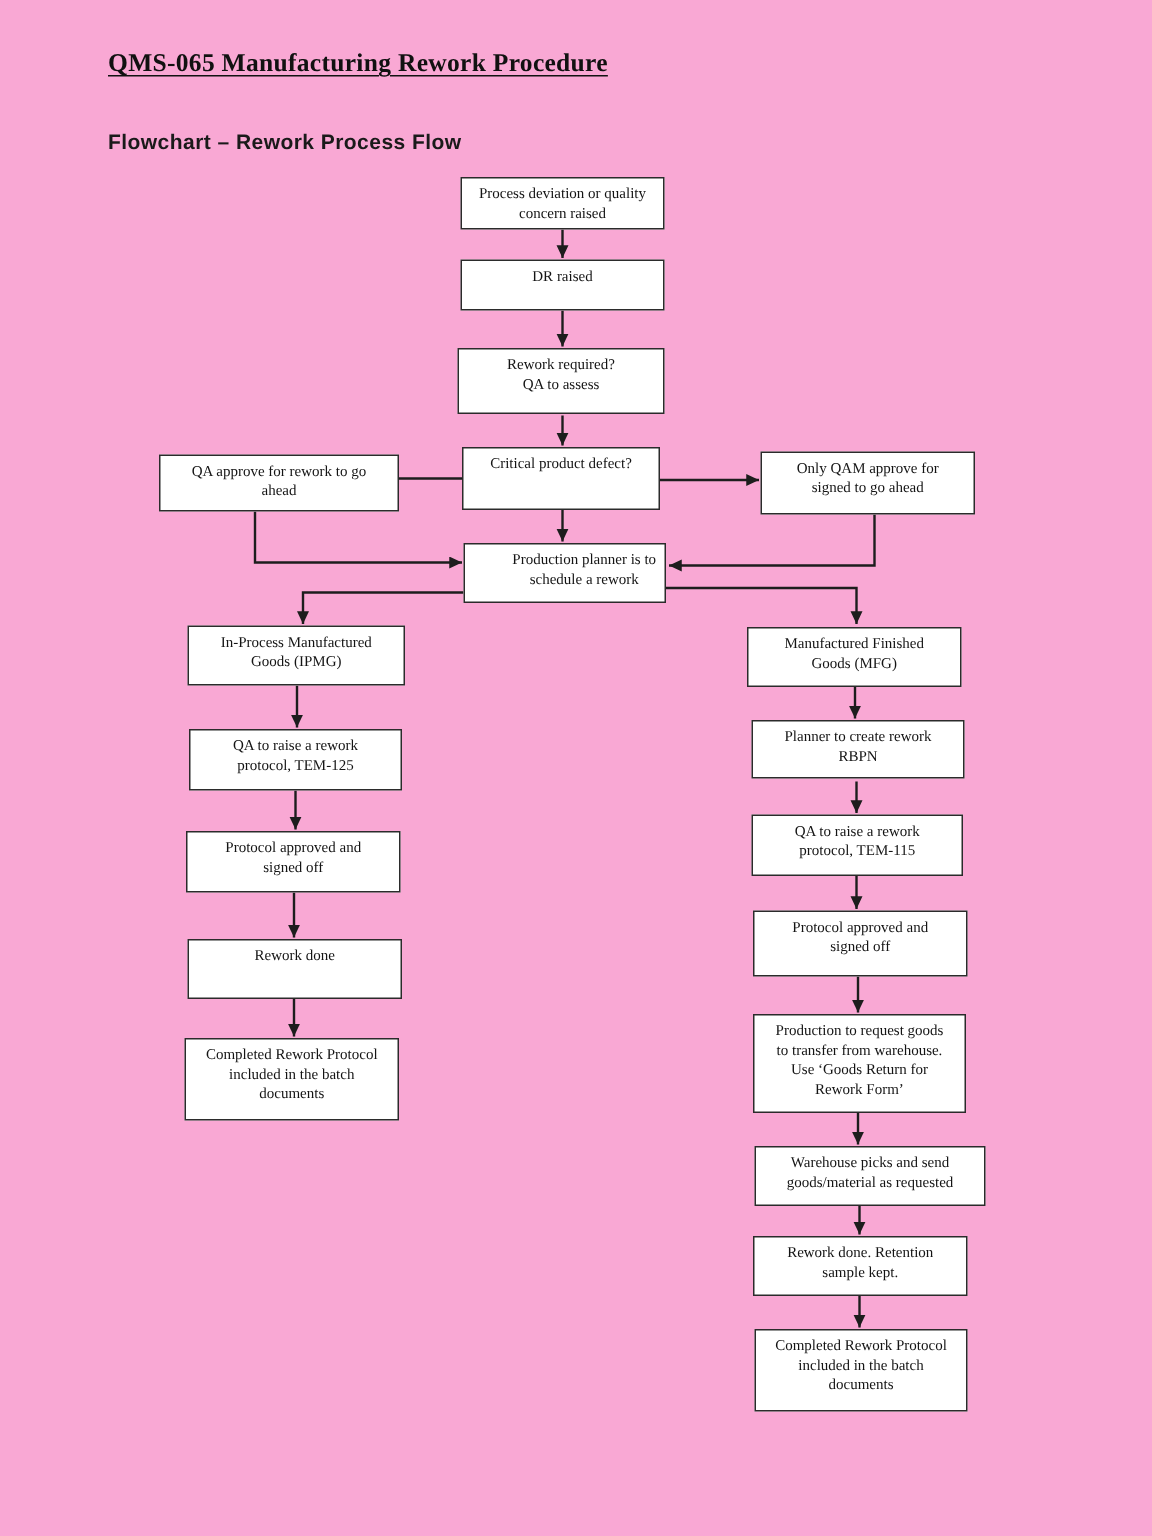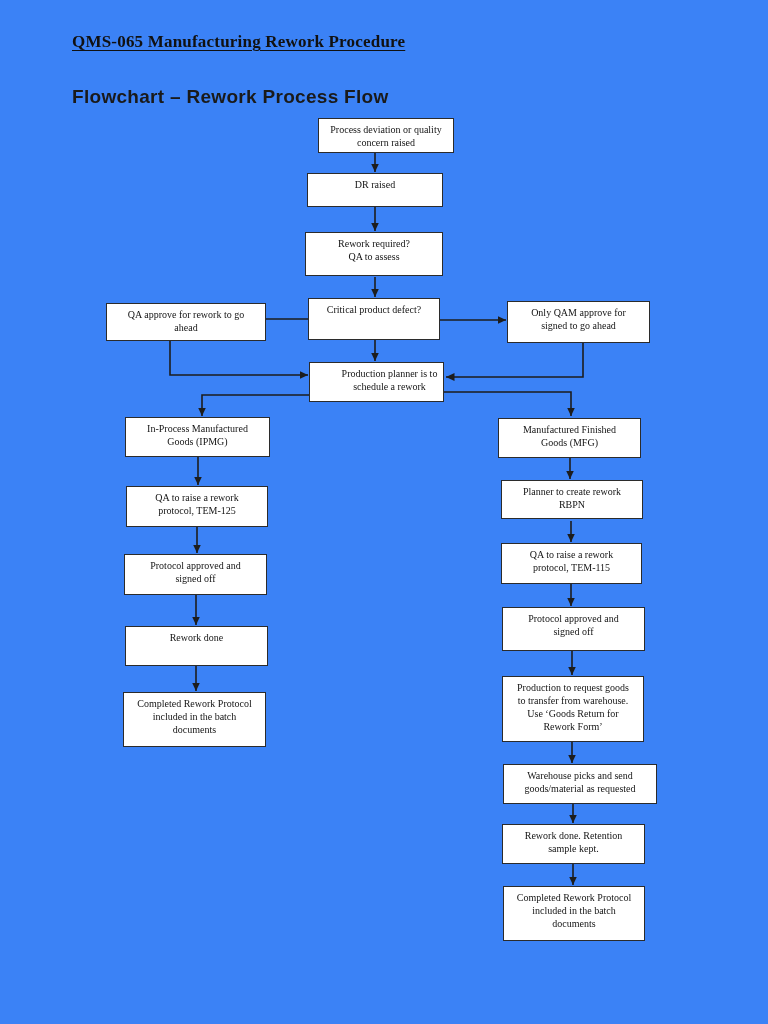--- a/index.html
+++ b/index.html
@@ -1,20 +1,20 @@
 <!DOCTYPE html>
 <html><head>
 <meta charset="utf-8">
 <style>
   html, body { margin: 0; padding: 0; background: #ffffff; }
   .page {
     position: relative;
     width: 768px;
     height: 1024px;
-    background: #3b82f6;
+    background: #f9a8d4;
     overflow: hidden;
     font-family: "Liberation Serif", serif;
   }
   .doc-title {
     position: absolute;
     left: 72px;
     top: 32px;
     margin: 0;
     font-family: "Liberation Serif", serif;
     font-size: 17px;
@@ -24,21 +24,21 @@
     text-underline-offset: 3px;
     letter-spacing: 0.2px;
     white-space: nowrap;
   }
   .section-heading {
     position: absolute;
     left: 72px;
     top: 86px;
     margin: 0;
     font-family: "Liberation Sans", sans-serif;
-    font-size: 19px;
+    font-size: 14px;
     font-weight: bold;
     color: #1a1a1a;
     letter-spacing: 0.3px;
     white-space: nowrap;
   }
   .flow-node {
     position: absolute;
     box-sizing: border-box;
     background: #ffffff;
     border: 1.6px solid #2b2b2b;
@@ -94,21 +94,21 @@
     <path d="M196 666 V691" marker-end="url(#arrow)"></path>
     <path d="M570 458 V479" marker-end="url(#arrow)"></path>
     <path d="M571 521 V542" marker-end="url(#arrow)"></path>
     <path d="M571 584 V606" marker-end="url(#arrow)"></path>
     <path d="M572 651 V675" marker-end="url(#arrow)"></path>
     <path d="M572 742 V763" marker-end="url(#arrow)"></path>
     <path d="M573 804 V823" marker-end="url(#arrow)"></path>
     <path d="M573 864 V885" marker-end="url(#arrow)"></path>
   </svg>
 
-  <div class="flow-node" style="left:307px; top:118px; width:136px; height:35px;margin-left:11px;">Process deviation or quality
+  <div class="flow-node" style="left:307px; top:118px; width:136px; height:35px;">Process deviation or quality
 concern raised</div>
   <div class="flow-node" style="left:307px; top:173px; width:136px; height:34px;">DR raised</div>
   <div class="flow-node" style="left:305px; top:232px; width:138px; height:44px;">Rework required?
 QA to assess</div>
 
   <div class="flow-node" style="left:106px; top:303px; width:160px; height:38px;">QA approve for rework to go
 ahead</div>
   <div class="flow-node" style="left:308px; top:298px; width:132px; height:42px;">Critical product defect?</div>
   <div class="flow-node" style="left:507px; top:301px; width:143px; height:42px;">Only QAM approve for
 signed to go ahead</div>

